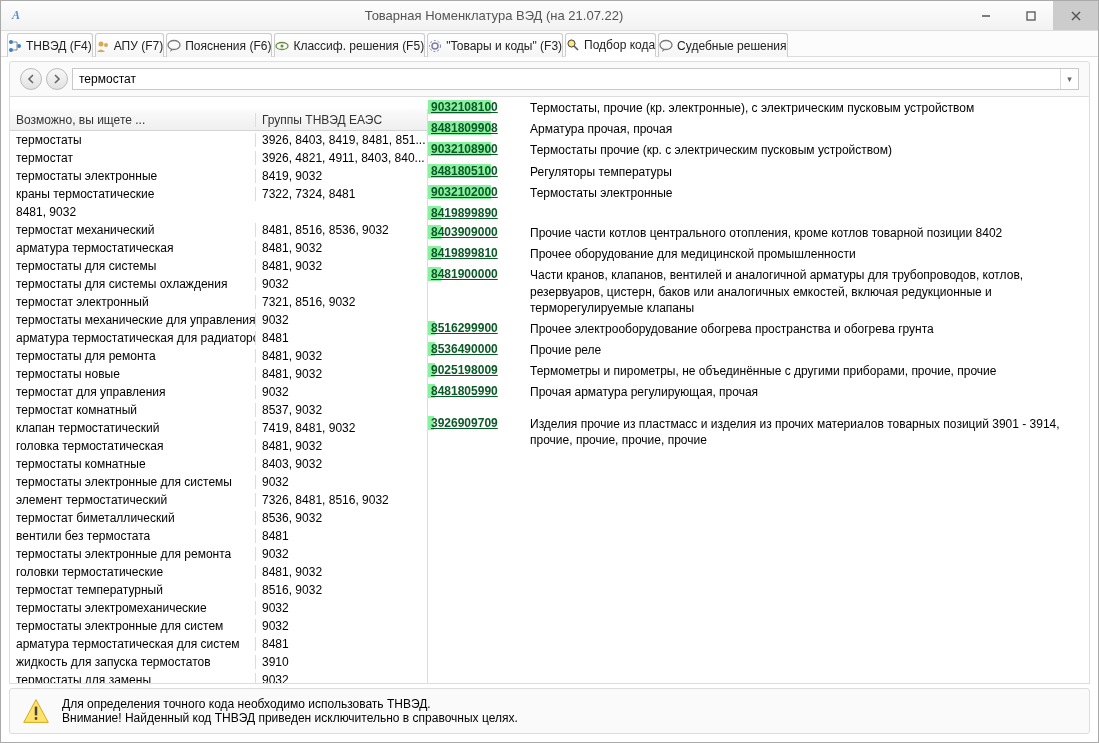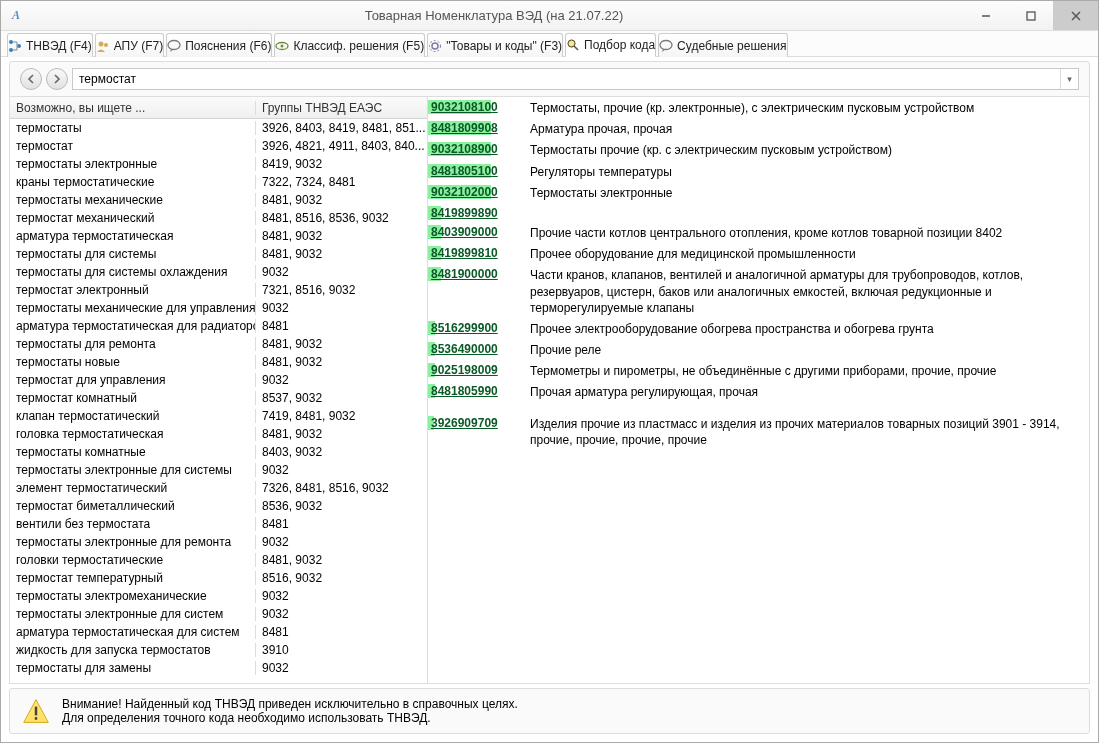--- a/index.html
+++ b/index.html
@@ -116,20 +116,21 @@
     margin: 0 8px 4px 8px;
     border: 1px solid #ddd;
     border-top:none;
     min-height:0;
   }
   .pane-left {
     width: 418px;
     border-right: 1px solid #ddd;
     display:flex;flex-direction:column;
     min-height:0;
+    margin-top:12px;
   }
   .pane-right {
     flex:1;
     display:flex;flex-direction:column;
     min-height:0;
   }
   .grid-head {
     display:flex;
     background: linear-gradient(#fbfbfb,#efefef);
     border-bottom:1px solid #d4d4d4;
@@ -303,21 +304,20 @@
           </div>
           <div class="row">
             <div class="c1">термостаты электронные</div>
             <div class="c2">8419, 9032</div>
           </div>
           <div class="row">
             <div class="c1">краны термостатические</div>
             <div class="c2">7322, 7324, 8481</div>
           </div>
           <div class="row">
-            <div class="c1">термостаты механические</div>
             <div class="c2">8481, 9032</div>
           </div>
           <div class="row">
             <div class="c1">термостат механический</div>
             <div class="c2">8481, 8516, 8536, 9032</div>
           </div>
           <div class="row">
             <div class="c1">арматура термостатическая</div>
             <div class="c2">8481, 9032</div>
           </div>
@@ -513,18 +513,18 @@
 
   <div class="footer">
     <div class="warn-icon">
       <svg viewBox="0 0 32 32" width="28" height="28">
         <polygon points="16,3 30,29 2,29" fill="#ffe16b" stroke="#c9a400" stroke-width="1"></polygon>
         <rect x="14.6" y="11" width="2.8" height="10" fill="#444"></rect>
         <rect x="14.6" y="23" width="2.8" height="3" fill="#444"></rect>
       </svg>
     </div>
     <div>
+      <div>Для определения точного кода необходимо использовать ТНВЭД.</div>
       <div>Внимание! Найденный код ТНВЭД приведен исключительно в справочных целях.</div>
-      <div>Для определения точного кода необходимо использовать ТНВЭД.</div>
     </div>
   </div>
 
 </div>
 
 </body></html>

